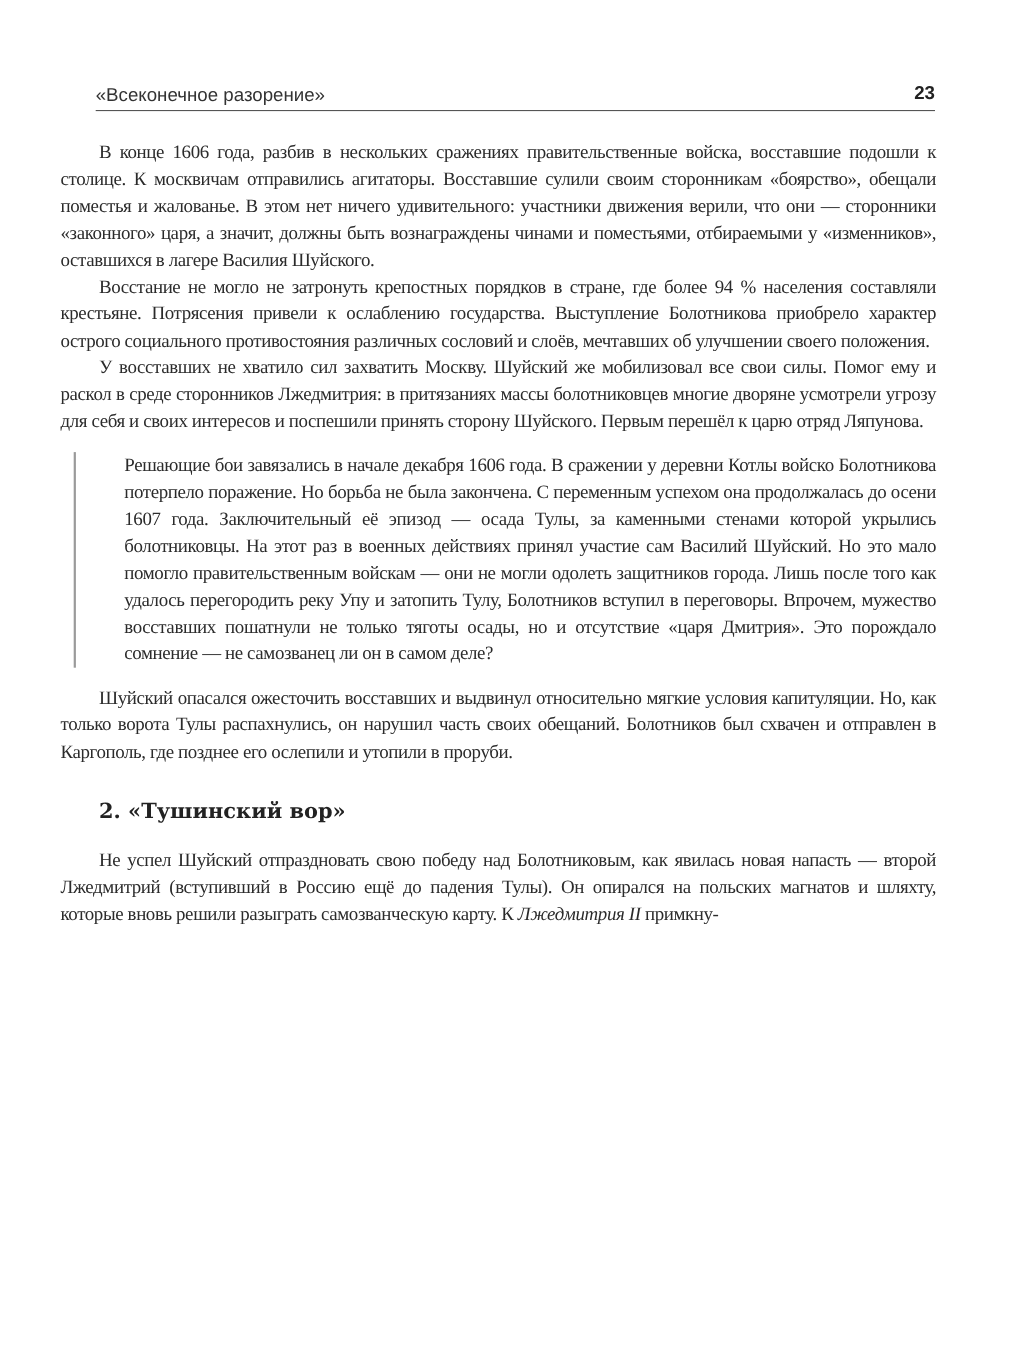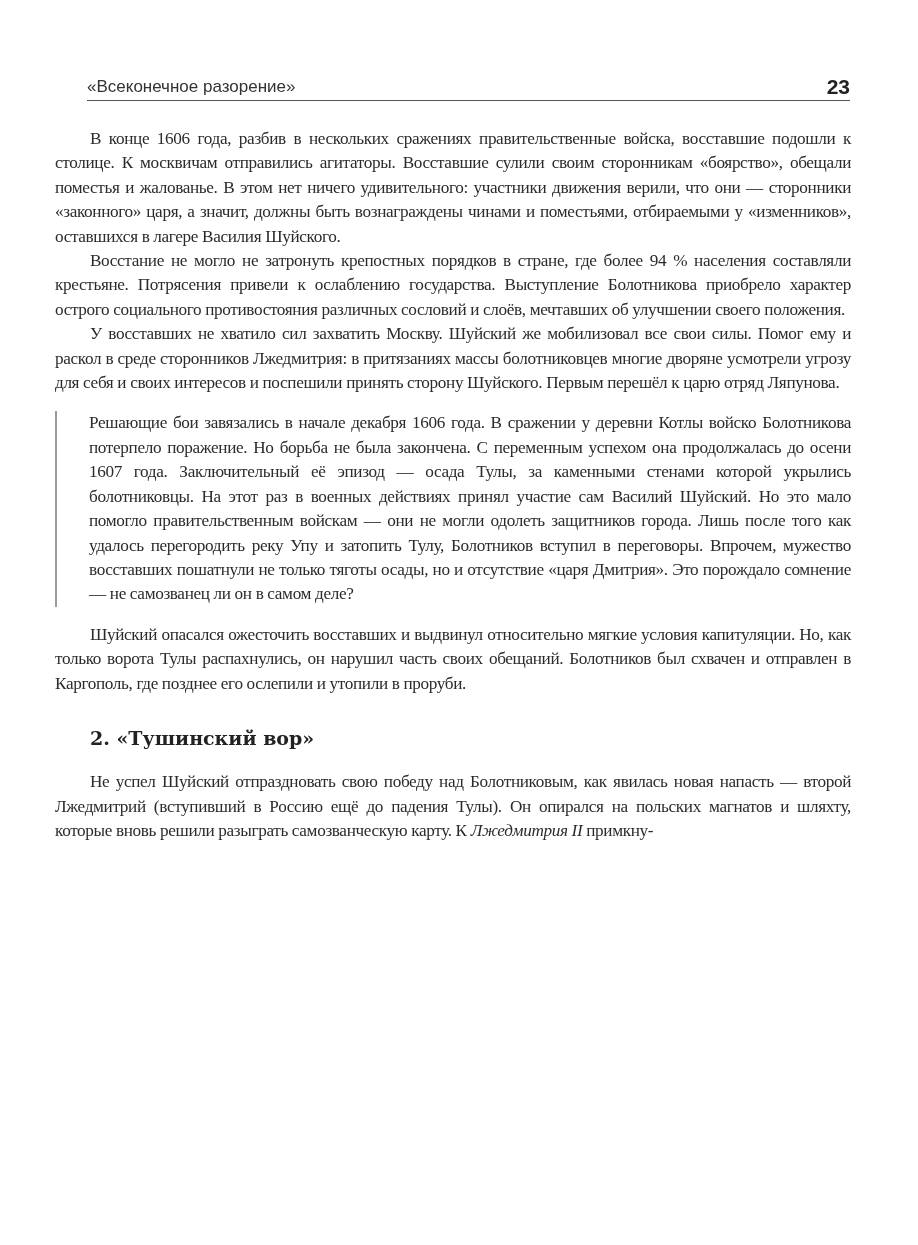--- a/index.html
+++ b/index.html
@@ -28,21 +28,21 @@
     position: absolute;
     left: 0;
     top: 3px;
     font-size: 17px;
     color: #333;
   }
   .page-number {
     position: absolute;
     right: 0;
     top: 1px;
-    font-size: 21px;
+    font-size: 17px;
     font-weight: bold;
     color: #222;
   }
   .content {
     position: absolute;
     left: 55px;
     width: 796px;
     top: 127px;
     font-family: "DejaVu Serif", serif;
     font-size: 17.2px;
@@ -51,22 +51,22 @@
     letter-spacing: -0.35px;
   }
   .para {
     margin: 0;
     text-align: justify;
     text-indent: 35px;
     font-family: Liberation Serif, serif;
   }
   .aside {
     position: relative;
-    margin: 16px 0 16px 0;
-    padding-left: 32px;
+    margin: 16px 0 16px 12px;
+    padding-left: 44px;
     border-left: 2px solid #9a9a9a;
   }
   .aside .para {
     text-indent: 0;
   }
   .section-heading {
     margin: 30px 0 20px 35px;
     font-family: "DejaVu Serif", serif;
     font-weight: bold;
     font-size: 19px;

